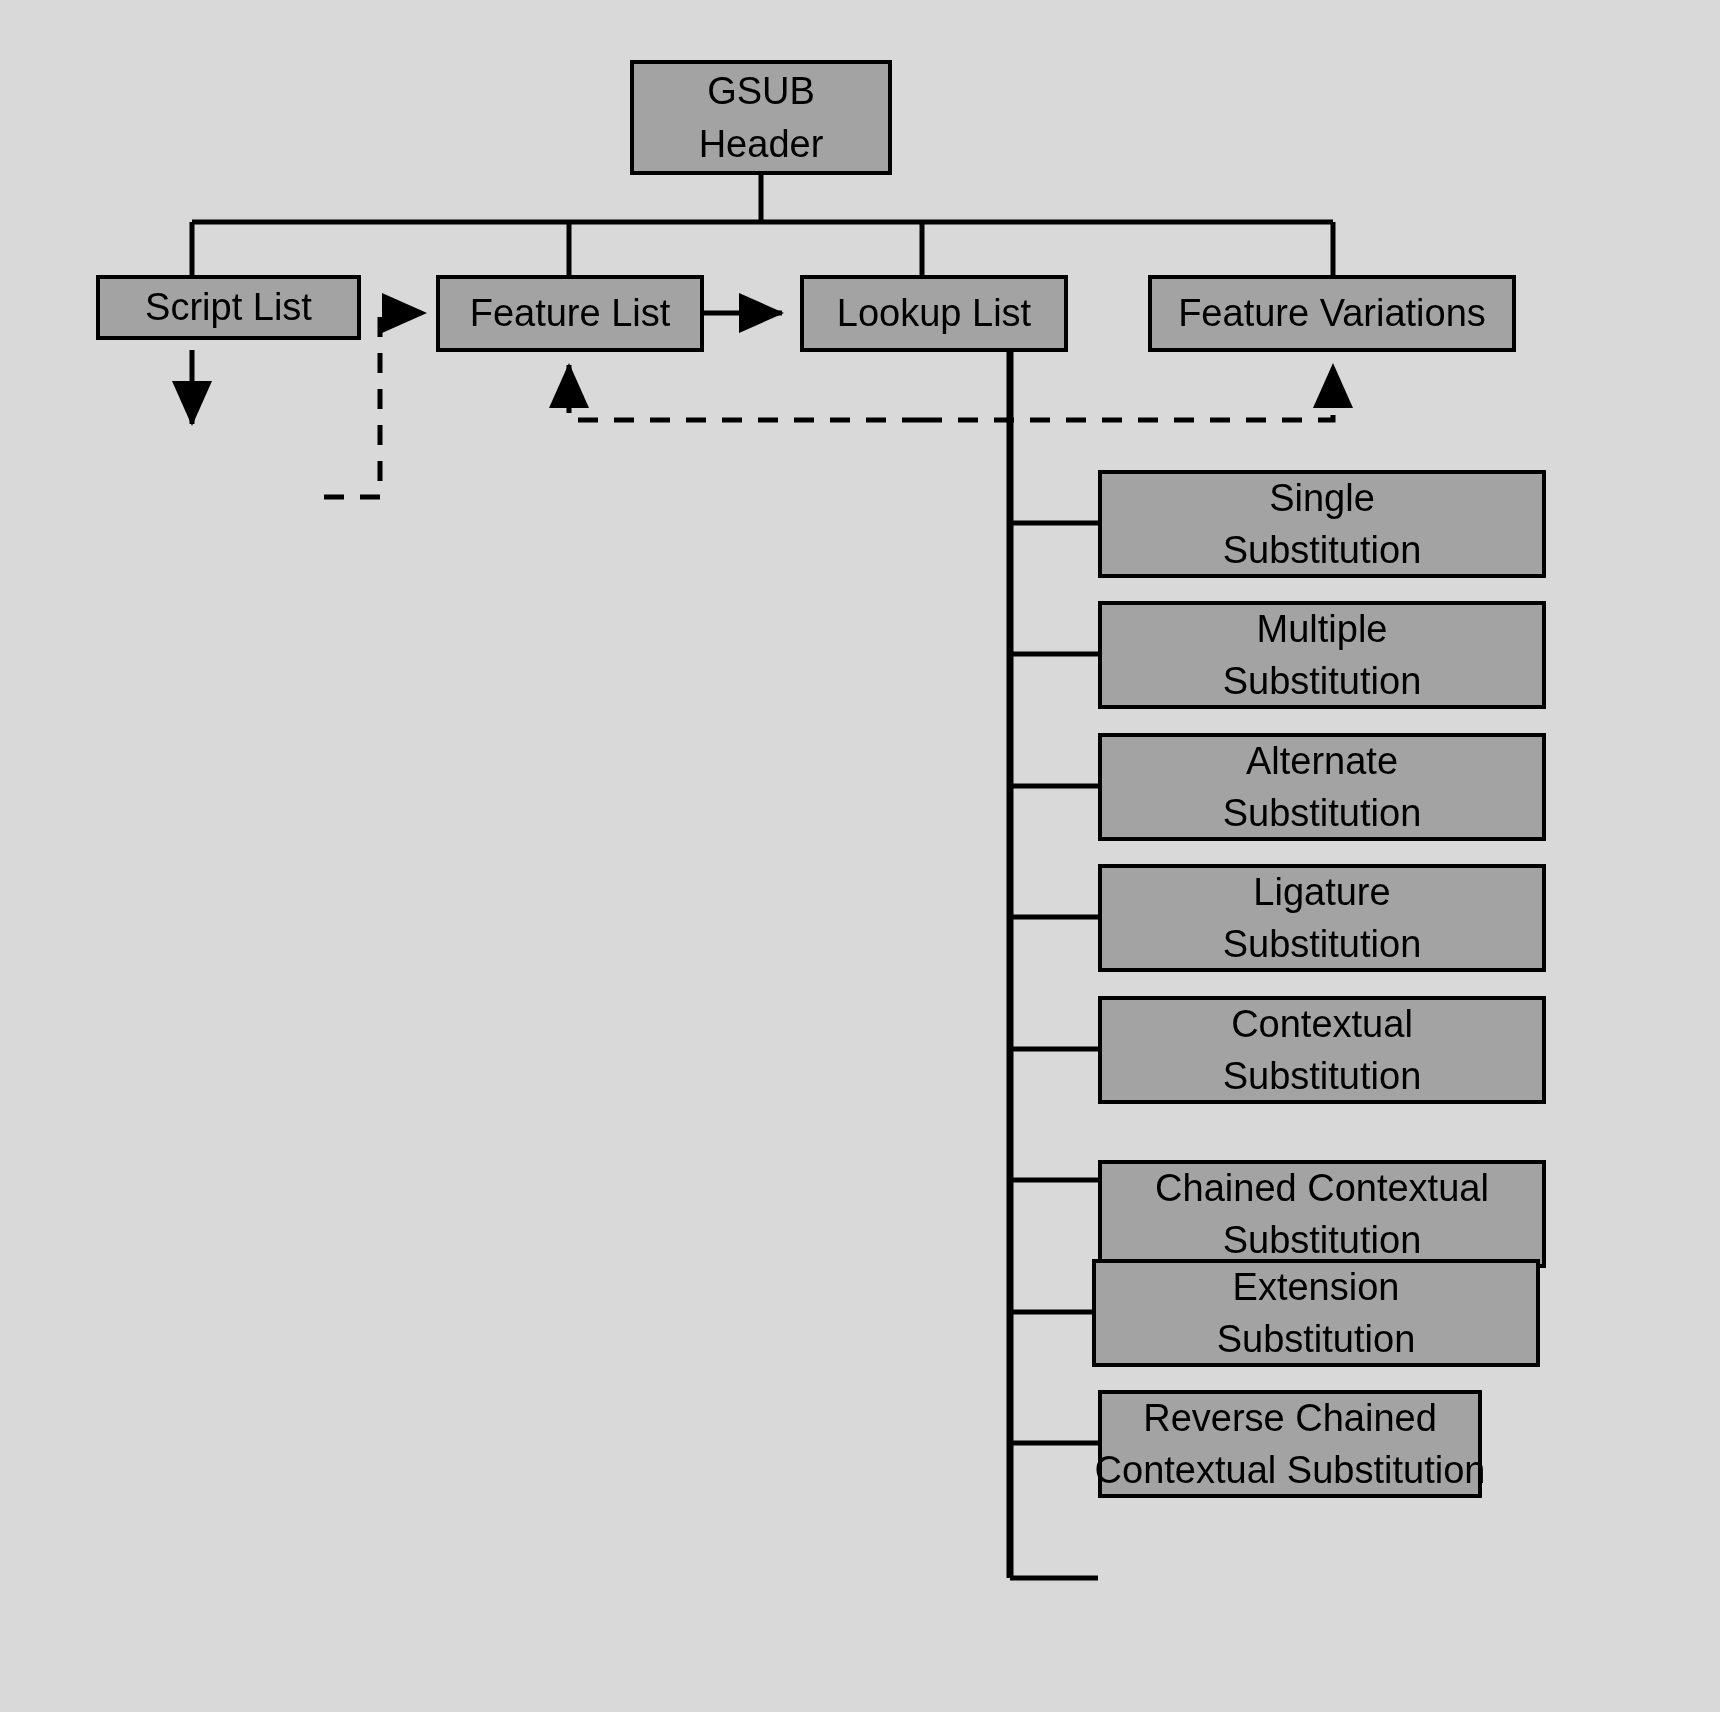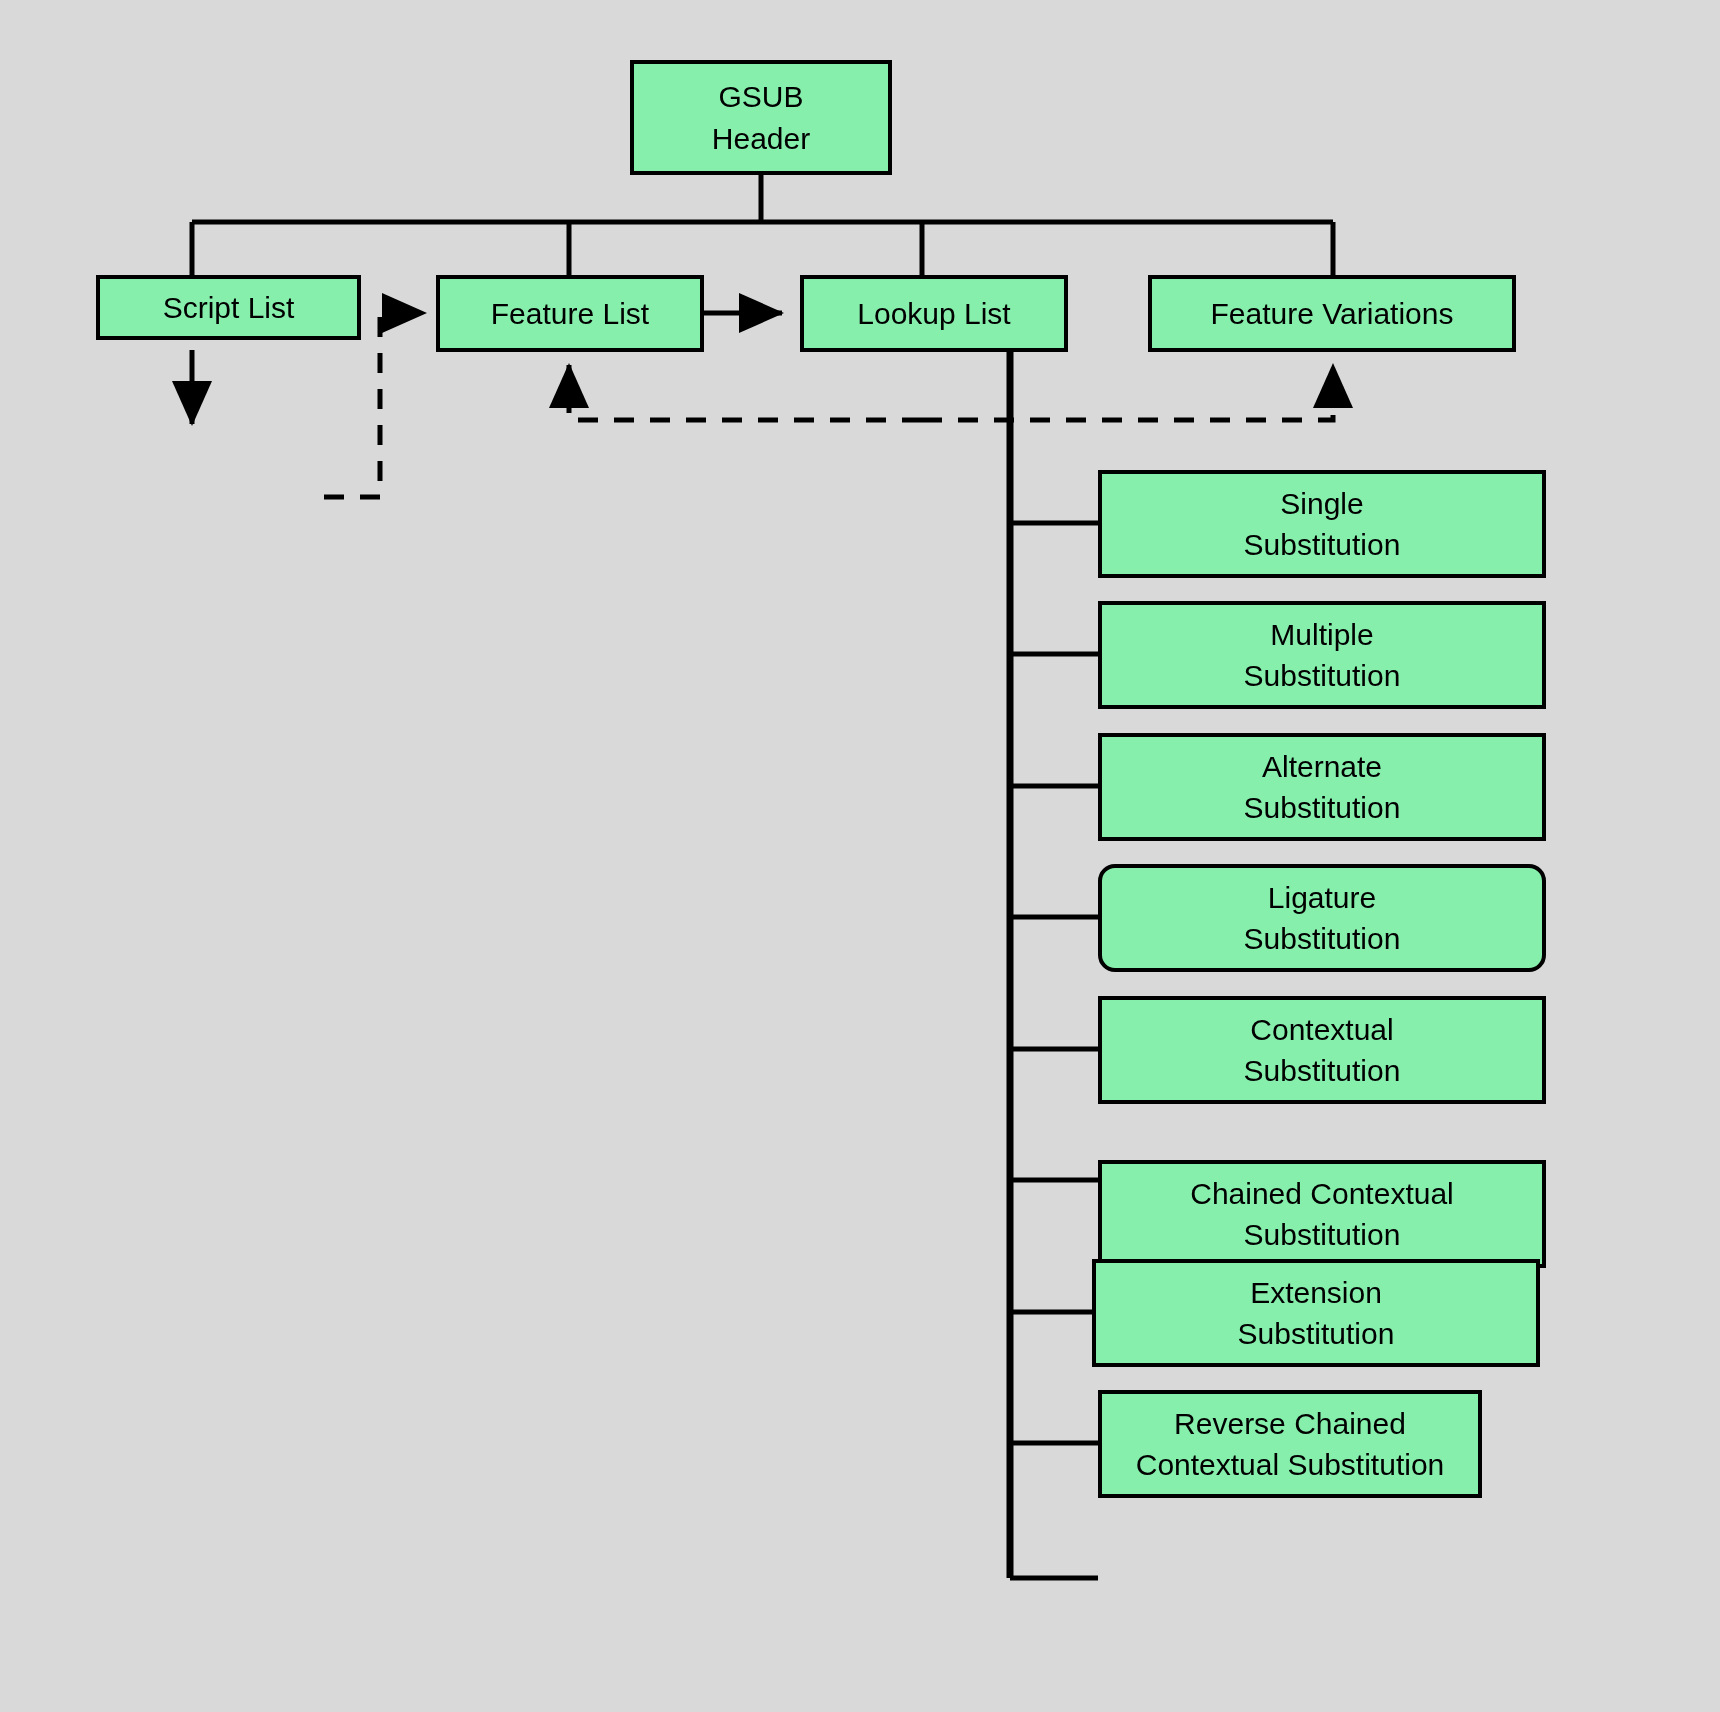--- a/index.html
+++ b/index.html
@@ -17,29 +17,29 @@
   svg.wires {
     position: absolute;
     left: 0;
     top: 0;
     width: 1720px;
     height: 1712px;
     pointer-events: none;
   }
   .node {
     position: absolute;
-    background: #86efac;
+    background: #a3a3a3;
     border: 4px solid #000000;
     box-sizing: border-box;
     display: flex;
     flex-direction: column;
     align-items: center;
     justify-content: center;
     color: #000000;
-    font-size: 30px;
+    font-size: 38px;
     line-height: 1.38;
     text-align: center;
     white-space: nowrap;
   }
   .node .line { display: block; }
 </style>
 </head>
 <body>
 
 <div id="diagram-root">
@@ -124,21 +124,21 @@
   <div class="node" style="left:1098px; top:601px; width:448px; height:108px;">
     <span class="line">Multiple</span>
     <span class="line">Substitution</span>
   </div>
 
   <div class="node" style="left:1098px; top:733px; width:448px; height:108px;">
     <span class="line">Alternate</span>
     <span class="line">Substitution</span>
   </div>
 
-  <div class="node" style="left:1098px; top:864px; width:448px; height:108px;border-radius:17px;">
+  <div class="node" style="left:1098px; top:864px; width:448px; height:108px;">
     <span class="line">Ligature</span>
     <span class="line">Substitution</span>
   </div>
 
   <div class="node" style="left:1098px; top:996px; width:448px; height:108px;">
     <span class="line">Contextual</span>
     <span class="line">Substitution</span>
   </div>
 
   <div class="node" style="left:1098px; top:1127px; width:448px; height:108px;margin-top:33px;">

